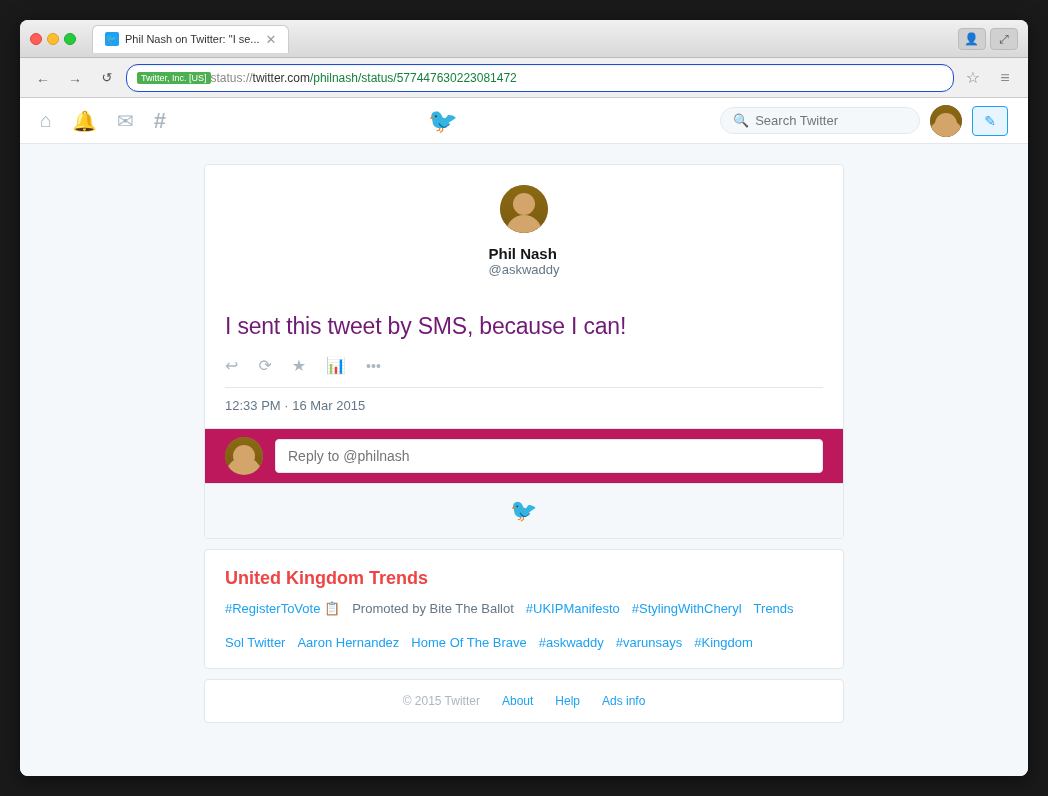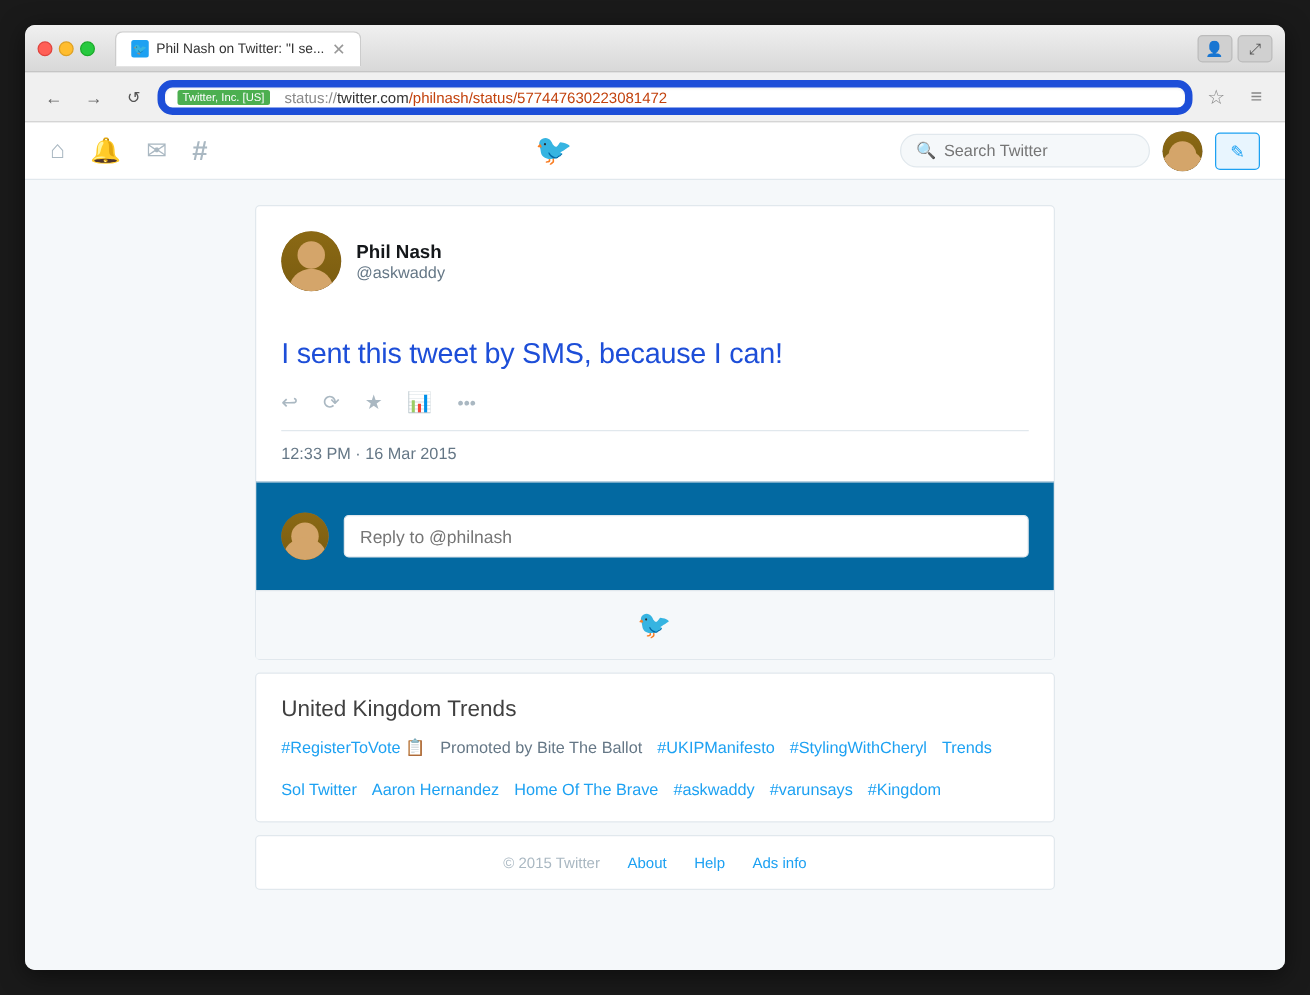--- a/index.html
+++ b/index.html
@@ -140,26 +140,26 @@
     }
 
     .refresh-btn {
       color: #555;
       font-size: 13px;
     }
 
     .url-bar {
       flex: 1;
       background: white;
-      border: 6px solid #1d4ed8;
+      border: 1px solid #1d4ed8;
       border-radius: 12px;
       padding: 4px 10px;
       display: flex;
       align-items: center;
-      gap: 12px;
+      gap: 0;
       height: 28px;
       box-shadow: inset 0 1px 2px rgba(0,0,0,0.08);
     }
 
     .ssl-badge {
       background: #4caf50;
       color: white;
       font-size: 9px;
       padding: 1px 4px;
       border-radius: 2px;
@@ -167,21 +167,21 @@
     }
 
     .url-text {
       font-size: 12px;
       color: #333;
       flex: 1;
     }
 
     .url-http { color: #888; }
     .url-domain { color: #333; }
-    .url-path { color: #c2410c; }
+    .url-path { color: #15803d; }
 
     .bookmark-btn, .menu-btn {
       width: 26px;
       height: 26px;
       display: flex;
       align-items: center;
       justify-content: center;
       color: #888;
       font-size: 16px;
       cursor: pointer;
@@ -302,20 +302,21 @@
 
     .tweet-main {
       padding: 20px 20px 15px;
     }
 
     .tweet-header {
       display: flex;
       align-items: center;
       gap: 12px;
       margin-bottom: 12px;
+      flex-direction: column;
     }
 
     .tweet-avatar {
       width: 48px;
       height: 48px;
       border-radius: 50%;
       background: linear-gradient(135deg, #8b6914, #a0826d);
       overflow: hidden;
     }
 
@@ -364,21 +365,21 @@
       color: #14171a;
     }
 
     .tweet-handle {
       color: #657786;
       font-size: 13px;
     }
 
     .tweet-text {
       font-size: 23px;
-      color: #1d4ed8;
+      color: #701a75;
       line-height: 1.4;
       margin-bottom: 14px;
       letter-spacing: -0.2px;
       margin-top: 33px;
     }
 
     .tweet-actions {
       display: flex;
       align-items: center;
       gap: 20px;
@@ -395,23 +396,23 @@
 
     .tweet-timestamp {
       color: #657786;
       font-size: 13px;
       border-top: 1px solid #e1e8ed;
       padding-top: 10px;
     }
 
     
     .reply-section {
-      background: #0369a1;
+      background: #be185d;
       border-top: 1px solid #e1e8ed;
-      padding: 24px 20px;
+      padding: 8px 20px;
       display: flex;
       align-items: center;
       gap: 12px;
     }
 
     .reply-avatar {
       width: 38px;
       height: 38px;
       border-radius: 50%;
       background: linear-gradient(135deg, #8b6914, #a0826d);
@@ -453,22 +454,22 @@
     .trends-card {
       background: white;
       border: 1px solid #e1e8ed;
       border-radius: 4px;
       margin-bottom: 10px;
       padding: 18px 20px;
     }
 
     .trends-title {
       font-size: 18px;
-      font-weight: normal;
-      color: #404040;
+      font-weight: bold;
+      color: #ef4444;
       margin-bottom: 12px;
     }
 
     .trends-list {
       display: flex;
       flex-wrap: wrap;
       gap: 16px 12px;
     }
 
     .trend-item {

